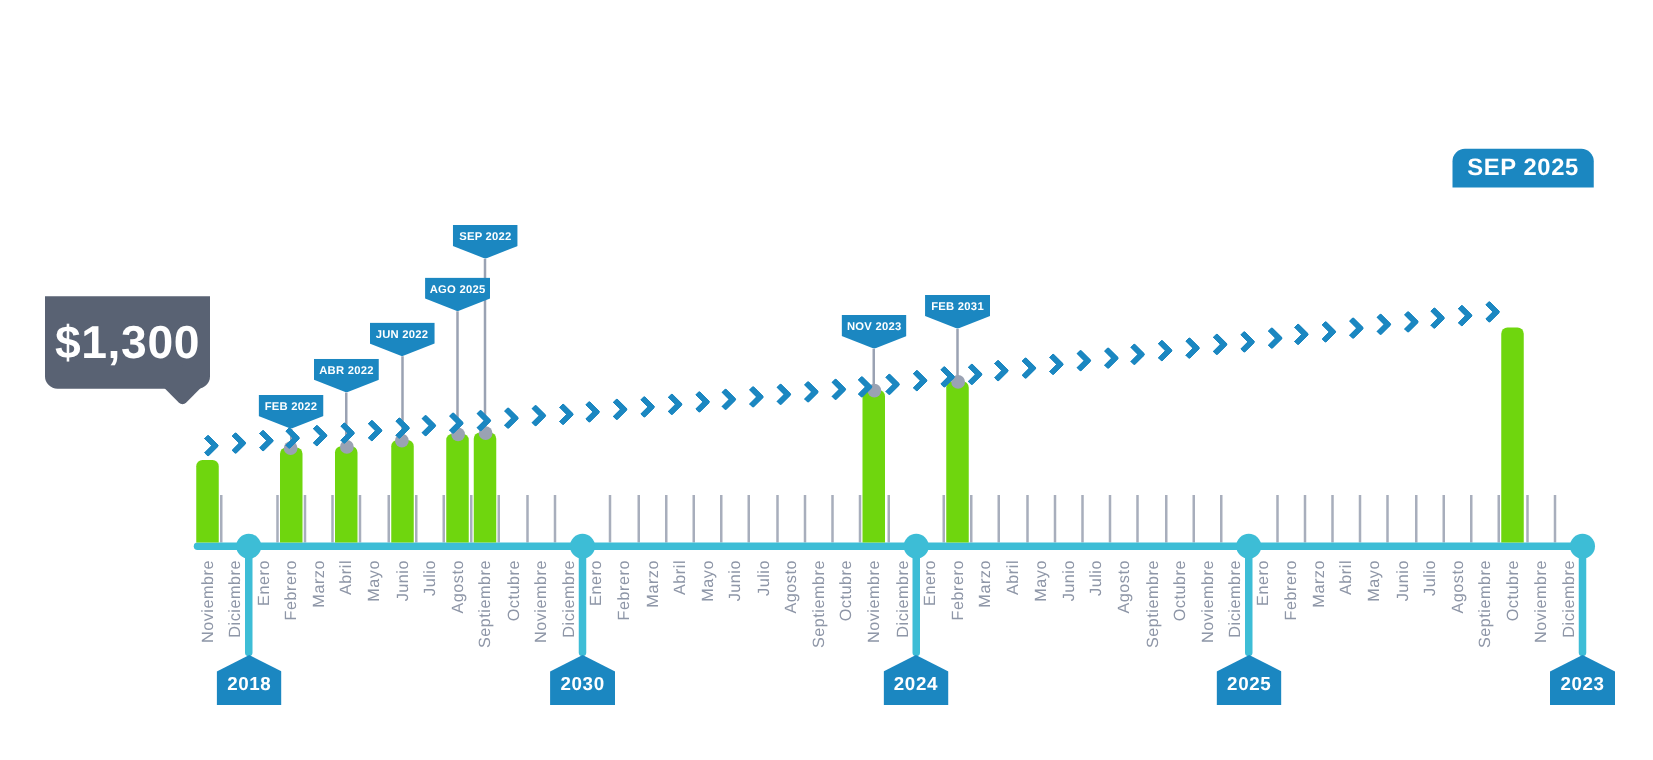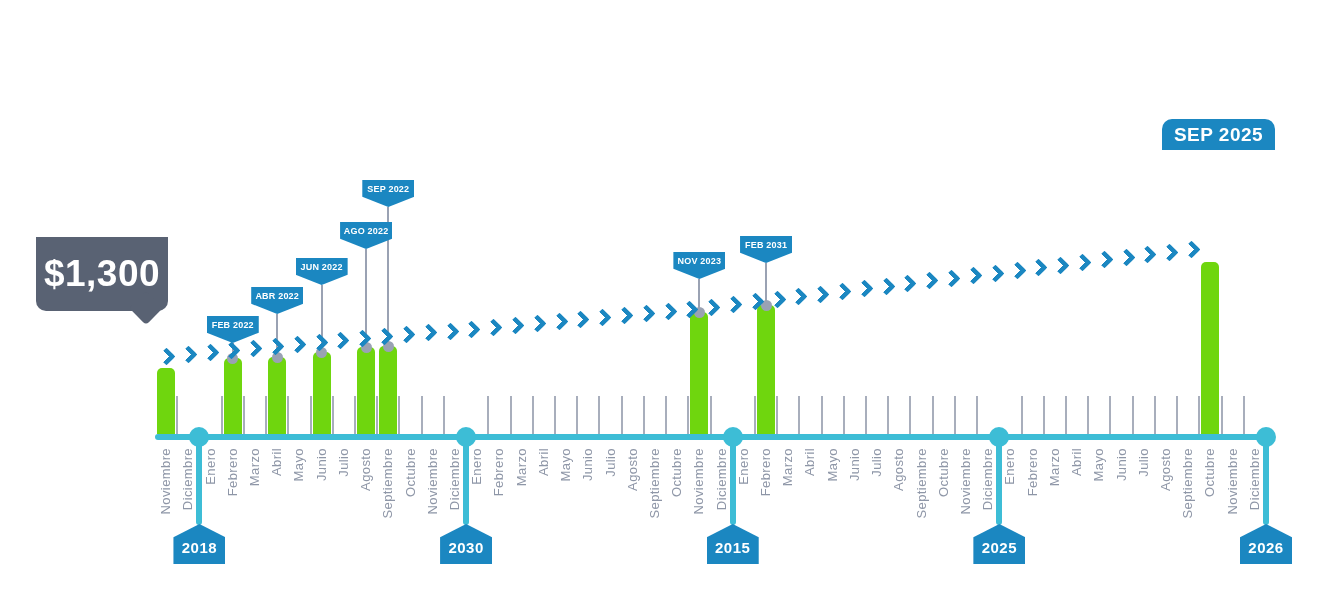--- a/index.html
+++ b/index.html
@@ -176,44 +176,44 @@
     <div class="month" style="left: 1224.67px;">Noviembre</div>
     <div class="month" style="left: 1246.89px;">Diciembre</div>
     <div class="ystem" style="left: 196.44px;"></div>
     <div class="tdot" style="left: 189.44px;"></div>
     <div class="ypent" style="left: 173.44px;">2018</div>
     <div class="ystem" style="left: 463.08px;"></div>
     <div class="tdot" style="left: 456.08px;"></div>
     <div class="ypent" style="left: 440.08px;">2030</div>
     <div class="ystem" style="left: 729.72px;"></div>
     <div class="tdot" style="left: 722.72px;"></div>
-    <div class="ypent" style="left: 706.72px;">2015</div>
+    <div class="ypent" style="left: 706.72px;">2024</div>
     <div class="ystem" style="left: 996.36px;"></div>
     <div class="tdot" style="left: 989.36px;"></div>
     <div class="ypent" style="left: 973.36px;">2025</div>
     <div class="ystem" style="left: 1263px;"></div>
     <div class="tdot" style="left: 1256px;"></div>
-    <div class="ypent" style="left: 1240px;">2026</div>
+    <div class="ypent" style="left: 1240px;">2023</div>
     <div class="bar" style="left: 157.11px; top: 368px; height: 66px;"></div>
     <div class="bar" style="left: 223.77px; top: 358px; height: 76px;"></div>
     <div class="gstem" style="left: 231.77px; top: 343px; height: 15px;"></div>
     <div class="gdot" style="left: 227.27px; top: 352.5px;"></div>
     <div class="badge" style="left: 206.77px; top: 316px;">FEB 2022</div>
     <div class="bar" style="left: 268.21px; top: 357px; height: 77px;"></div>
     <div class="gstem" style="left: 276.21px; top: 314px; height: 43px;"></div>
     <div class="gdot" style="left: 271.71px; top: 351.5px;"></div>
     <div class="badge" style="left: 251.21px; top: 287px;">ABR 2022</div>
     <div class="bar" style="left: 312.65px; top: 352px; height: 82px;"></div>
     <div class="gstem" style="left: 320.65px; top: 285px; height: 67px;"></div>
     <div class="gdot" style="left: 316.15px; top: 346.5px;"></div>
     <div class="badge" style="left: 295.65px; top: 258px;">JUN 2022</div>
     <div class="bar" style="left: 357.09px; top: 347px; height: 87px;"></div>
     <div class="gstem" style="left: 365.09px; top: 249px; height: 98px;"></div>
     <div class="gdot" style="left: 360.59px; top: 341.5px;"></div>
-    <div class="badge" style="left: 340.09px; top: 222px;">AGO 2022</div>
+    <div class="badge" style="left: 340.09px; top: 222px;">AGO 2025</div>
     <div class="bar" style="left: 379.31px; top: 346px; height: 88px;"></div>
     <div class="gstem" style="left: 387.31px; top: 207px; height: 139px;"></div>
     <div class="gdot" style="left: 382.81px; top: 340.5px;"></div>
     <div class="badge" style="left: 362.31px; top: 180px;">SEP 2022</div>
     <div class="bar" style="left: 690.39px; top: 312px; height: 122px;"></div>
     <div class="gstem" style="left: 698.39px; top: 279px; height: 33px;"></div>
     <div class="gdot" style="left: 693.89px; top: 306.5px;"></div>
     <div class="badge" style="left: 673.39px; top: 252px;">NOV 2023</div>
     <div class="bar" style="left: 757.05px; top: 305px; height: 129px;"></div>
     <div class="gstem" style="left: 765.05px; top: 263px; height: 42px;"></div>

